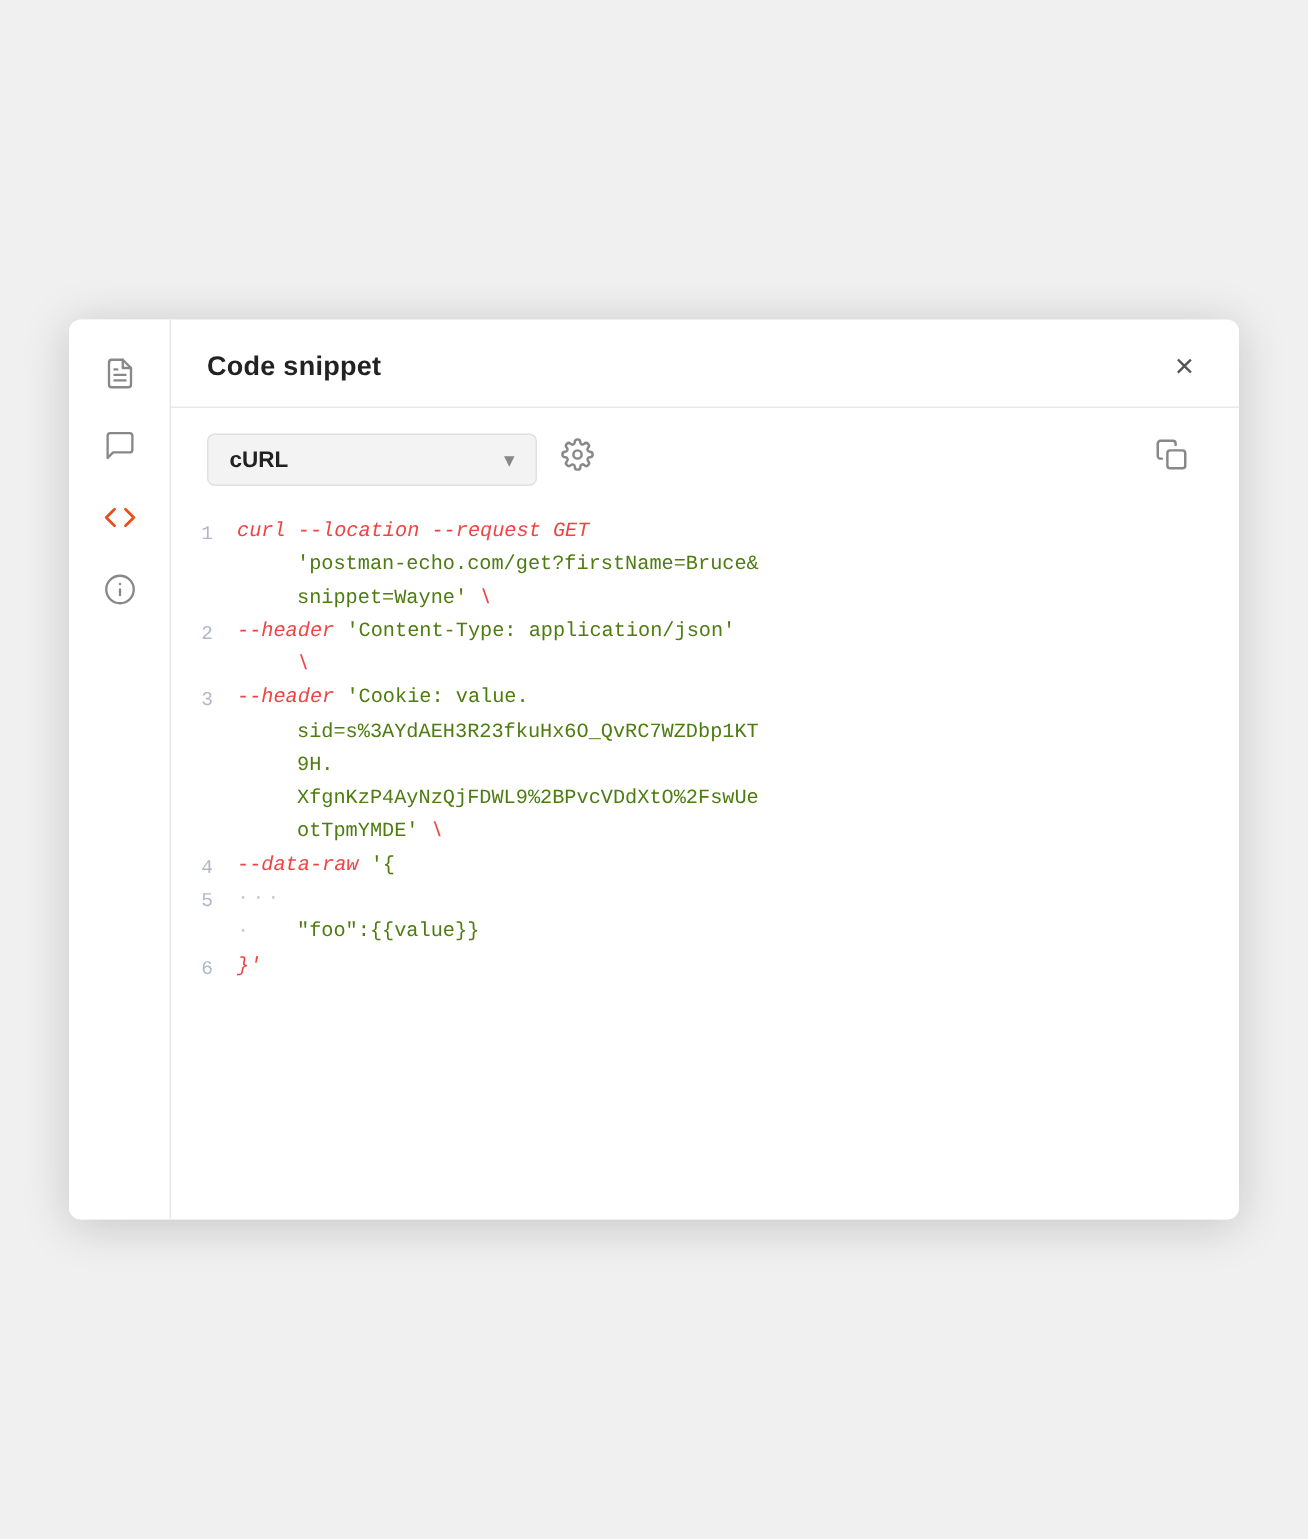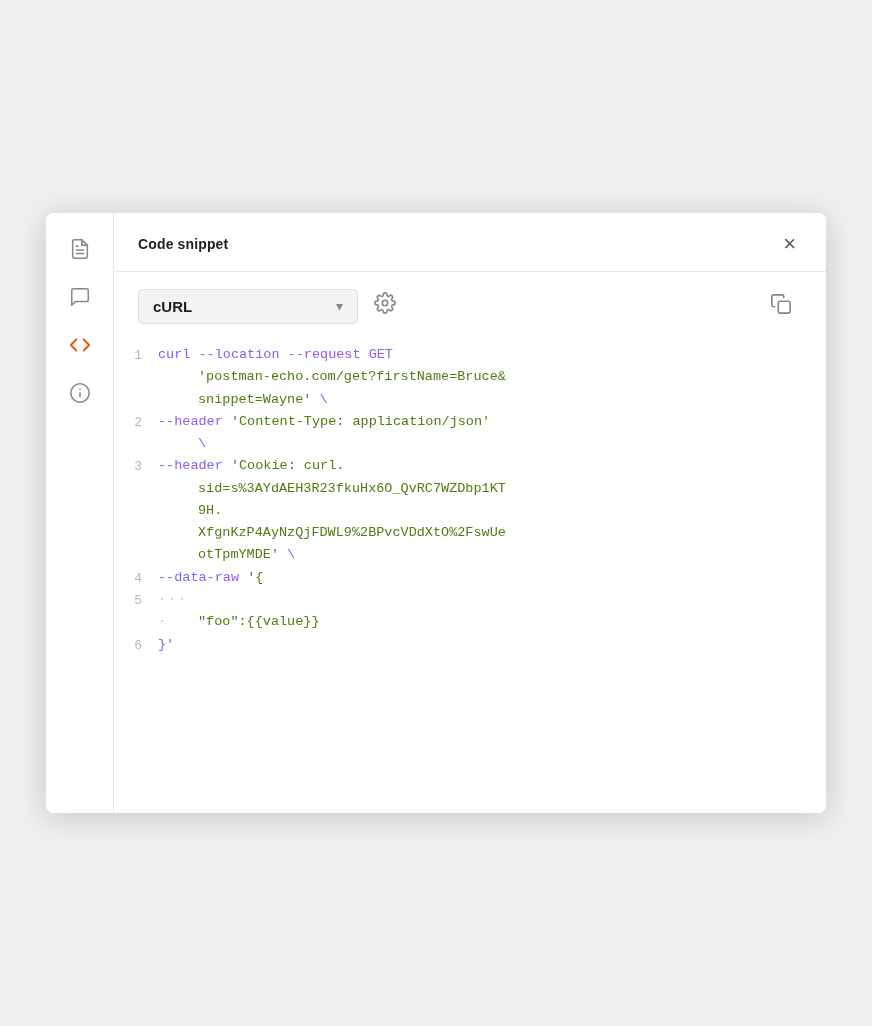--- a/index.html
+++ b/index.html
@@ -59,21 +59,21 @@
     }
     
     .header {
       display: flex;
       align-items: center;
       justify-content: space-between;
       padding: 18px 24px 14px 24px;
       border-bottom: 1px solid #e8e8e8;
     }
     .header-title {
-      font-size: 14px;
+      font-size: 18px;
       font-weight: 700;
       color: #222;
       letter-spacing: 0.01em;
     }
     .close-btn {
       background: none;
       border: none;
       cursor: pointer;
       color: #555;
       font-size: 22px;
@@ -157,21 +157,21 @@
       user-select: none;
       font-size: 13px;
       padding-top: 1px;
       flex-shrink: 0;
     }
     .line-content {
       flex: 1;
       white-space: pre-wrap;
       word-break: break-all;
     }
-    .c-default { color: #8b5cf6; }
+    .c-default { color: #ef4444; font-style: italic; }
     .c-blue { color: #4d7c0f; }
     .c-indent { display: inline-block; width: 40px; }
     .c-dots {
       display: inline-block;
       width: 40px;
       letter-spacing: 3px;
       color: #ccc;
     }
   </style>
 </head>
@@ -250,21 +250,21 @@
         </div>
 
         <div class="code-line">
           <span class="line-num">2</span>
           <span class="line-content"><span class="c-default">--header </span><span class="c-blue">'Content-Type: application/json'</span>
 <span class="c-indent"></span><span class="c-default">\</span></span>
         </div>
 
         <div class="code-line">
           <span class="line-num">3</span>
-          <span class="line-content"><span class="c-default">--header </span><span class="c-blue">'Cookie: curl.</span>
+          <span class="line-content"><span class="c-default">--header </span><span class="c-blue">'Cookie: value.</span>
 <span class="c-indent"></span><span class="c-blue">sid=s%3AYdAEH3R23fkuHx6O_QvRC7WZDbp1KT</span>
 <span class="c-indent"></span><span class="c-blue">9H.</span>
 <span class="c-indent"></span><span class="c-blue">XfgnKzP4AyNzQjFDWL9%2BPvcVDdXtO%2FswUe</span>
 <span class="c-indent"></span><span class="c-blue">otTpmYMDE'</span><span class="c-default"> \</span></span>
         </div>
 
         <div class="code-line">
           <span class="line-num">4</span>
           <span class="line-content"><span class="c-default">--data-raw </span><span class="c-blue">'{</span></span>
         </div>

